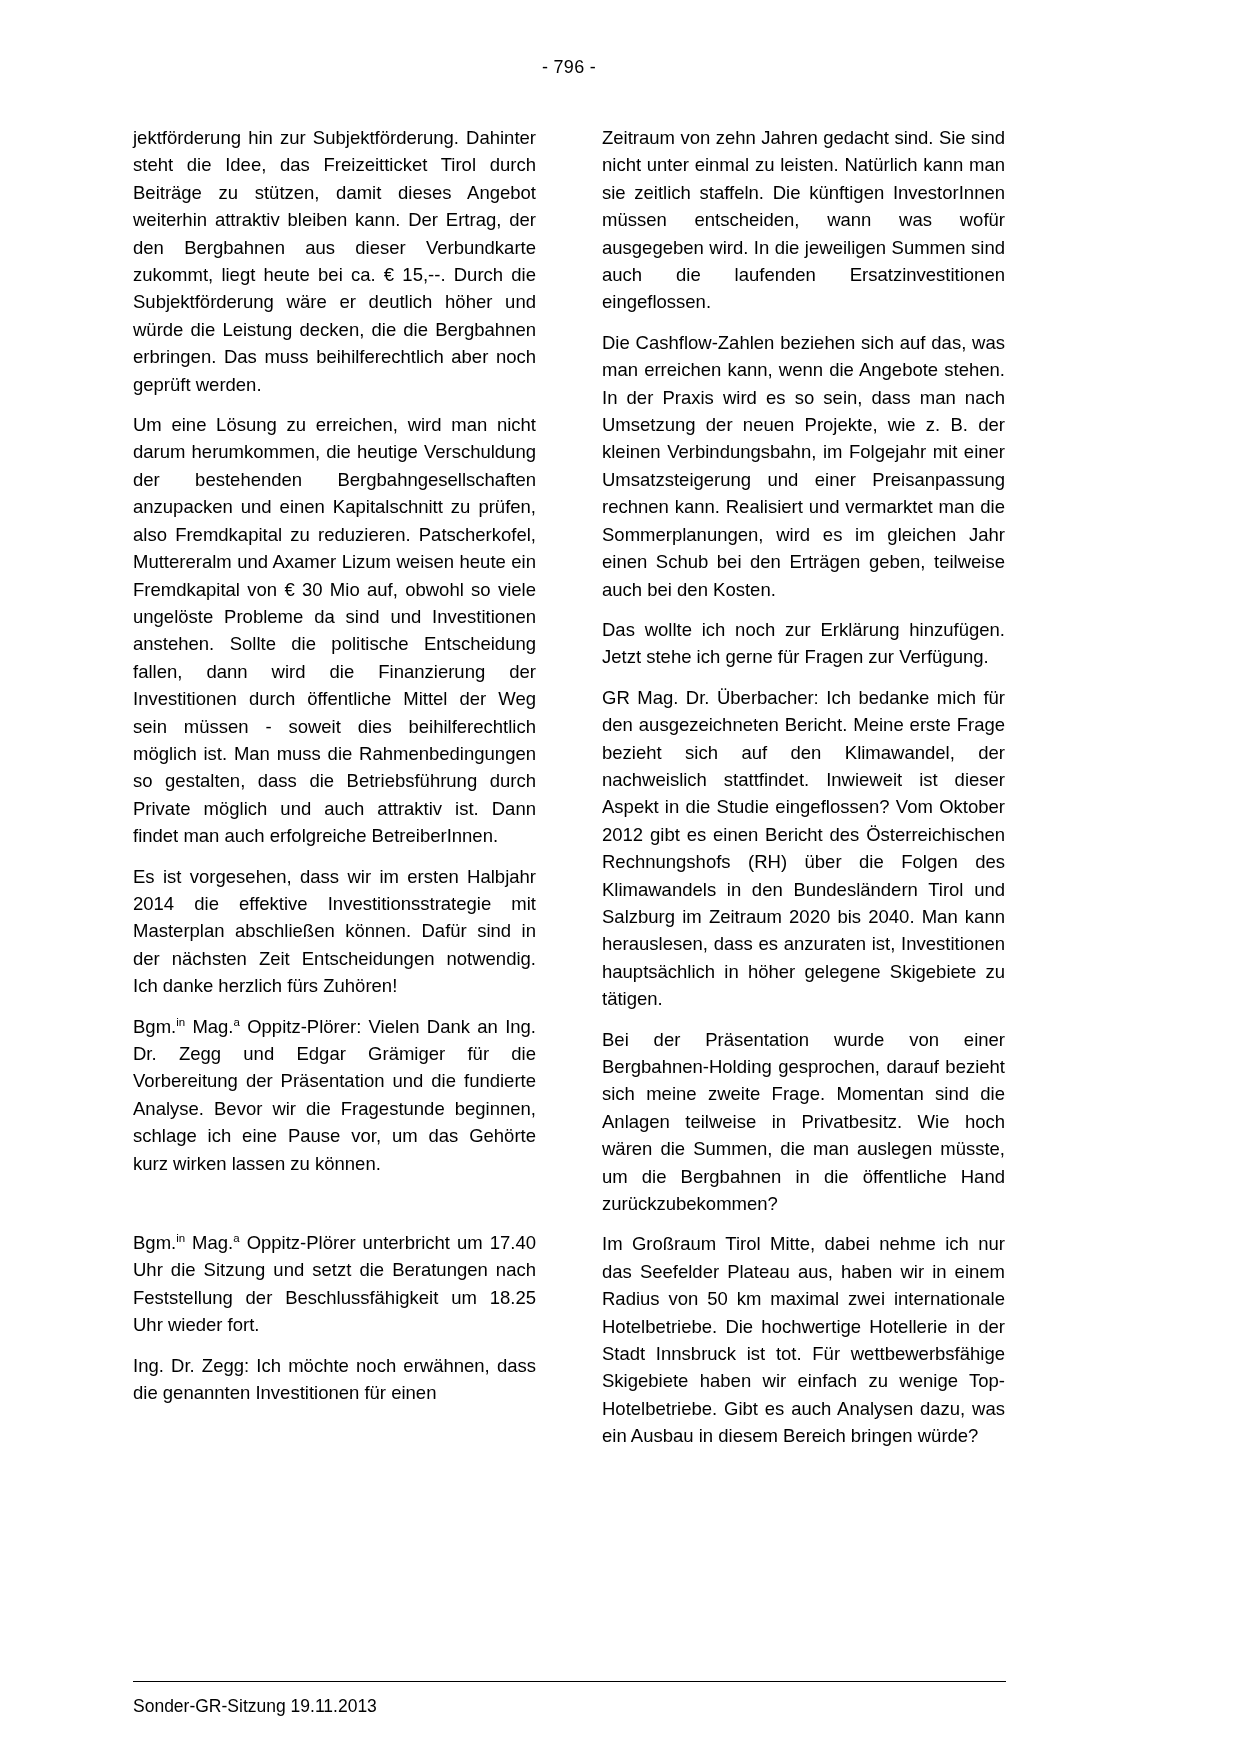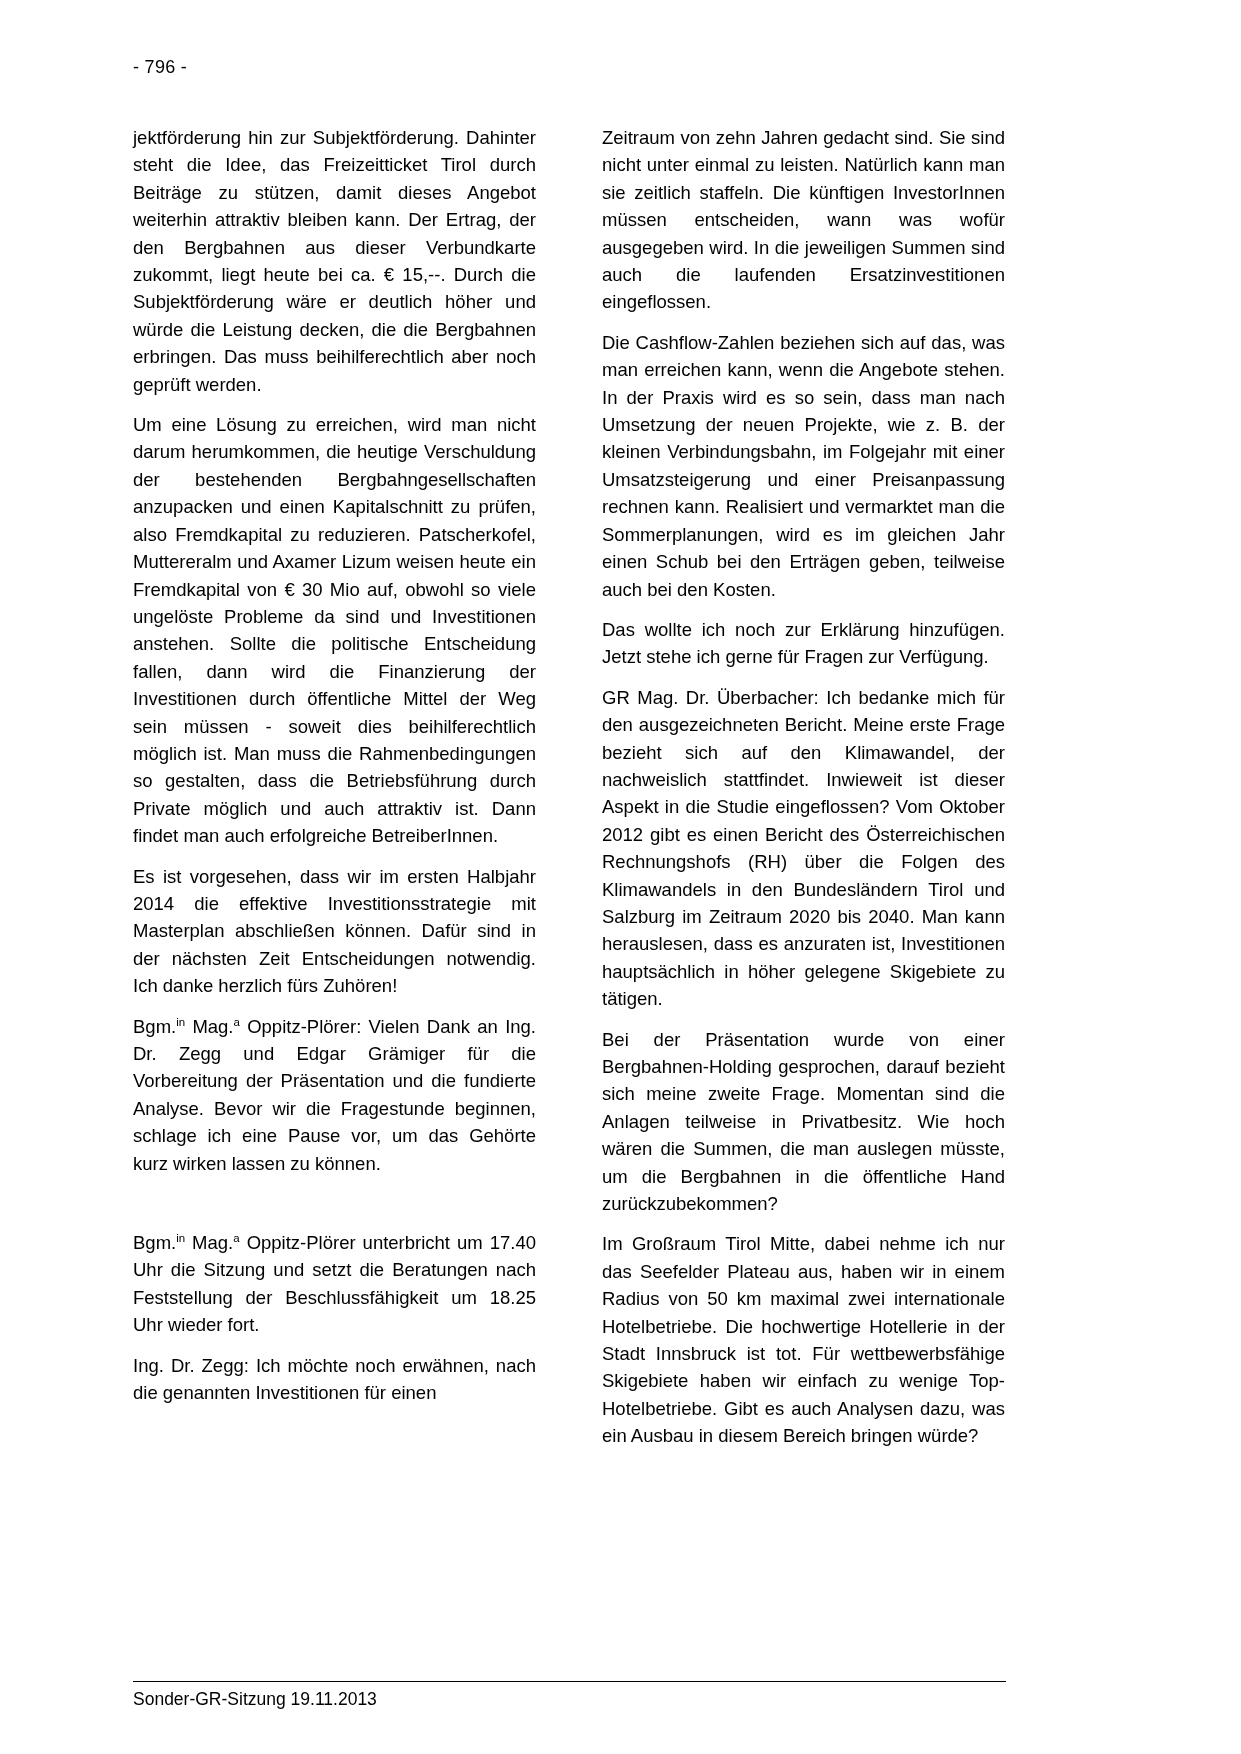--- a/index.html
+++ b/index.html
@@ -18,20 +18,21 @@
     width: 1241px;
     height: 1754px;
     background: #ffffff;
     overflow: hidden;
   }
   .page-number {
     position: absolute;
     top: 57px;
     left: 133px;
     width: 872px;
+    text-align: center;
     font-size: 18px;
     letter-spacing: 0.3px;
   }
   .columns {
     position: absolute;
     top: 124px;
     left: 133px;
     width: 872px;
     display: flex;
     justify-content: flex-end;
@@ -58,39 +59,39 @@
     font-size: 0.62em;
     line-height: 0;
     vertical-align: super;
   }
   .footer {
     position: absolute;
     left: 133px;
     top: 1681px;
     width: 873px;
     border-top: 1.5px solid #000000;
-    padding-top: 7px;
+    padding-top: 14px;
     font-size: 17.5px;
   }
 </style>
 </head>
 <body>
 
 <div class="page">
 
   <div class="page-number">- 796 -</div>
 
   <div class="columns">
     <div class="col col-left">
         <p class="para"><span>jektförderung hin zur Subjektförderung. Dahinter steht die Idee, das Freizeitticket Tirol durch Beiträge zu stützen, damit dieses Angebot weiterhin attraktiv bleiben kann. Der Ertrag, der den Bergbahnen aus dieser Verbundkarte zukommt, liegt heute bei ca. € 15,--. Durch die Subjektförderung wäre er deutlich höher und würde die Leistung decken, die die Bergbahnen erbringen. Das muss beihilferechtlich aber noch geprüft werden.</span></p>
         <p class="para"><span>Um eine Lösung zu erreichen, wird man nicht darum herumkommen, die heutige Verschuldung der bestehenden Bergbahngesellschaften anzupacken und einen Kapitalschnitt zu prüfen, also Fremdkapital zu reduzieren. Patscherkofel, Muttereralm und Axamer Lizum weisen heute ein Fremdkapital von € 30 Mio auf, obwohl so viele ungelöste Probleme da sind und Investitionen anstehen. Sollte die politische Entscheidung fallen, dann wird die Finanzierung der Investitionen durch öffentliche Mittel der Weg sein müssen - soweit dies beihilferechtlich möglich ist. Man muss die Rahmenbedingungen so gestalten, dass die Betriebsführung durch Private möglich und auch attraktiv ist. Dann findet man auch erfolgreiche BetreiberInnen.</span></p>
         <p class="para"><span>Es ist vorgesehen, dass wir im ersten Halbjahr 2014 die effektive Investitionsstrategie mit Masterplan abschließen können. Dafür sind in der nächsten Zeit Entscheidungen notwendig. Ich danke herzlich fürs Zuhören!</span></p>
         <p class="para"><span>Bgm.</span><sup>in</sup><span> Mag.</span><sup>a</sup><span> Oppitz-Plörer: Vielen Dank an Ing. Dr. Zegg und Edgar Grämiger für die Vorbereitung der Präsentation und die fundierte Analyse. Bevor wir die Fragestunde beginnen, schlage ich eine Pause vor, um das Gehörte kurz wirken lassen zu können.</span></p>
         <p class="para space-before"><span>Bgm.</span><sup>in</sup><span> Mag.</span><sup>a</sup><span> Oppitz-Plörer unterbricht um 17.40 Uhr die Sitzung und setzt die Beratungen nach Feststellung der Beschlussfähigkeit um 18.25 Uhr wieder fort.</span></p>
-        <p class="para"><span>Ing. Dr. Zegg: Ich möchte noch erwähnen, nach die genannten Investitionen für einen</span></p>
+        <p class="para"><span>Ing. Dr. Zegg: Ich möchte noch erwähnen, dass die genannten Investitionen für einen</span></p>
       </div>
     <div class="col col-right">
         <p class="para"><span>Zeitraum von zehn Jahren gedacht sind. Sie sind nicht unter einmal zu leisten. Natürlich kann man sie zeitlich staffeln. Die künftigen InvestorInnen müssen entscheiden, wann was wofür ausgegeben wird. In die jeweiligen Summen sind auch die laufenden Ersatzinvestitionen eingeflossen.</span></p>
         <p class="para"><span>Die Cashflow-Zahlen beziehen sich auf das, was man erreichen kann, wenn die Angebote stehen. In der Praxis wird es so sein, dass man nach Umsetzung der neuen Projekte, wie z. B. der kleinen Verbindungsbahn, im Folgejahr mit einer Umsatzsteigerung und einer Preisanpassung rechnen kann. Realisiert und vermarktet man die Sommerplanungen, wird es im gleichen Jahr einen Schub bei den Erträgen geben, teilweise auch bei den Kosten.</span></p>
         <p class="para"><span>Das wollte ich noch zur Erklärung hinzufügen. Jetzt stehe ich gerne für Fragen zur Verfügung.</span></p>
         <p class="para"><span>GR Mag. Dr. Überbacher: Ich bedanke mich für den ausgezeichneten Bericht. Meine erste Frage bezieht sich auf den Klimawandel, der nachweislich stattfindet. Inwieweit ist dieser Aspekt in die Studie eingeflossen? Vom Oktober 2012 gibt es einen Bericht des Österreichischen Rechnungshofs (RH) über die Folgen des Klimawandels in den Bundesländern Tirol und Salzburg im Zeitraum 2020 bis 2040. Man kann herauslesen, dass es anzuraten ist, Investitionen hauptsächlich in höher gelegene Skigebiete zu tätigen.</span></p>
         <p class="para"><span>Bei der Präsentation wurde von einer Bergbahnen-Holding gesprochen, darauf bezieht sich meine zweite Frage. Momentan sind die Anlagen teilweise in Privatbesitz. Wie hoch wären die Summen, die man auslegen müsste, um die Bergbahnen in die öffentliche Hand zurückzubekommen?</span></p>
         <p class="para"><span>Im Großraum Tirol Mitte, dabei nehme ich nur das Seefelder Plateau aus, haben wir in einem Radius von 50 km maximal zwei internationale Hotelbetriebe. Die hochwertige Hotellerie in der Stadt Innsbruck ist tot. Für wettbewerbsfähige Skigebiete haben wir einfach zu wenige Top-Hotelbetriebe. Gibt es auch Analysen dazu, was ein Ausbau in diesem Bereich bringen würde?</span></p>
       </div>
   </div>

